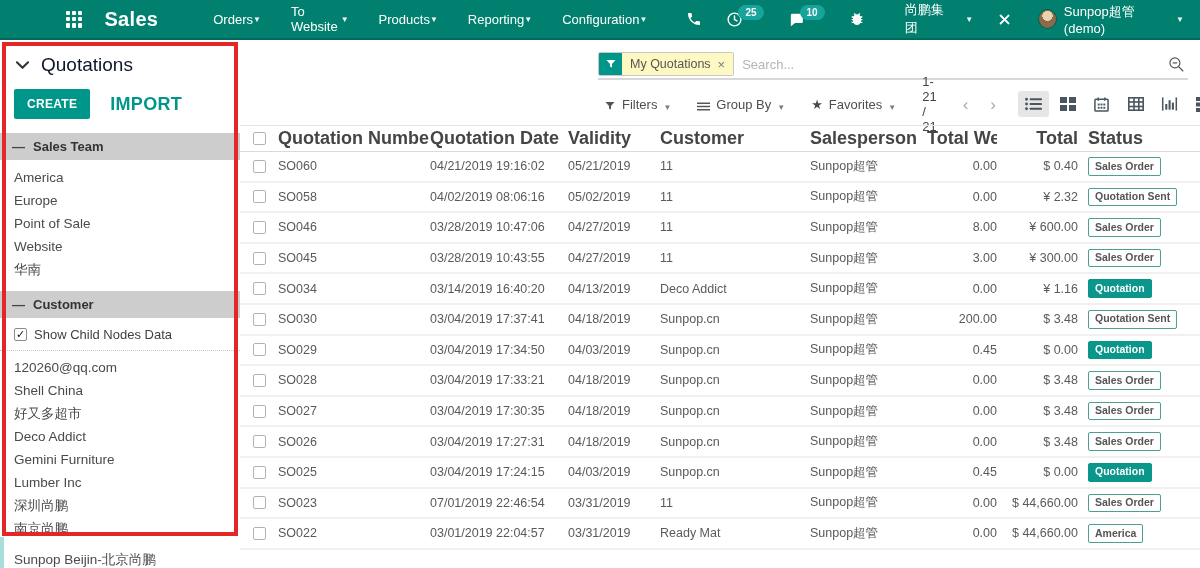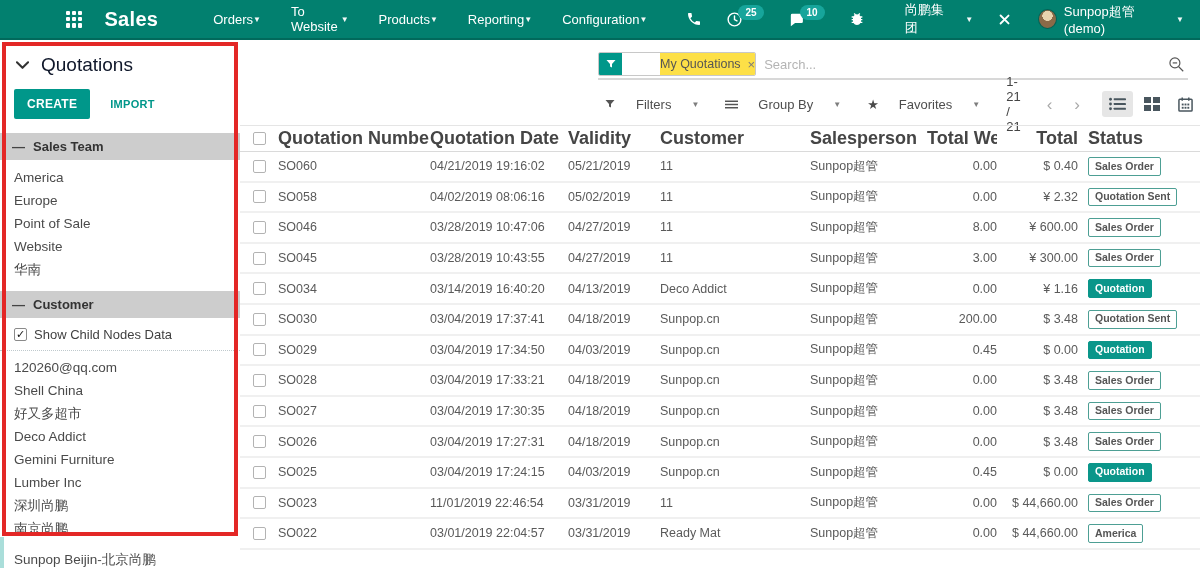--- a/index.html
+++ b/index.html
@@ -30,52 +30,52 @@
   
   #sidebar { position:absolute; left:0; top:40px; width:240px; height:528px; background:#fff; overflow:hidden; }
   #red-frame { position:absolute; left:2px; top:2px; width:236px; height:494px;
     border:4px solid #e32726; pointer-events:none; z-index:20; }
   #scroll-strip { position:absolute; left:0; top:497px; width:4px; height:31px; background:#aadeda; }
   .sb-title-row { display:flex; align-items:center; gap:12px; padding:14px 0 0 16px; }
   .sb-title { font-size:19px; color:#0f172a; }
   .sb-btn-row { display:flex; align-items:center; margin:13px 0 0 14px; }
   .btn-create { background:#00978a; color:#fff; font-size:12px; font-weight:bold;
     border:none; padding:8px 13px; border-radius:2px; letter-spacing:.3px; cursor:pointer; }
-  .btn-import { color:#00978a; font-size:11px; font-weight:bold; margin-left:20px;
+  .btn-import { color:#00978a; font-size:18px; font-weight:bold; margin-left:20px;
     background:none; border:none; letter-spacing:.3px; cursor:pointer; }
   .sb-section { margin-top:14px; background:#cdcdcd; padding:6px 12px; display:flex;
     align-items:center; gap:8px; font-size:13px; font-weight:bold; color:#333; }
   .dash { font-weight:bold; color:#444; }
   .sb-list { padding:6px 0 2px 0; }
   .sb-item { font-size:13.5px; color:#4a4a4a; padding:3.5px 14px; line-height:16px; cursor:pointer; white-space:nowrap; }
   .cb-row { display:flex; align-items:center; gap:7px; padding:9px 14px 8px 14px;
     font-size:13px; color:#3f3f3f; border-bottom:1px dotted #bfc9cd; margin-bottom:3px; }
   .cb { width:13px; height:13px; border:1px solid #8a8a8a; border-radius:2px; background:#fff;
     display:inline-flex; align-items:center; justify-content:center; font-size:11px; color:#111;
     line-height:11px; cursor:pointer; flex:0 0 auto; }
 
   
   #main { position:absolute; left:240px; top:40px; width:960px; height:528px; background:#fff; }
 
   .search-bar { position:absolute; left:358px; top:10px; right:12px; height:30px;
     display:flex; align-items:center; border-bottom:2px solid #d8d8d8; }
   .facet { display:flex; align-items:stretch; border:1px solid #c8c8c8; border-radius:2px;
     overflow:hidden; height:24px; }
   .facet-icon { background:#00978a; width:23px; display:flex; align-items:center; justify-content:center; }
-  .facet-body { background:#fde047; display:flex; align-items:center; padding:0 0;
-    font-size:12.5px; color:#555; gap:7px;margin-left:38px; }
+  .facet-body { background:#fef9c3; display:flex; align-items:center; padding:0 8px;
+    font-size:12.5px; color:#555; gap:7px; }
   .facet-x { color:#7b7b7b; font-size:13px; cursor:pointer; }
   .search-input { flex:1; border:none; outline:none; font-size:13px; color:#555; padding:0 8px;
     font-family:inherit; background:transparent; }
   .search-input::placeholder { color:#b4b4b4; }
   .mag { margin-right:2px; cursor:pointer; display:flex; }
 
   .control-bar { position:absolute; left:364px; top:50px; right:10px; height:28px;
     display:flex; align-items:center; }
-  .drop { display:flex; align-items:center; gap:20px; font-size:13px; color:#4e4e4e;
+  .drop { display:flex; align-items:flex-end; gap:6px; font-size:13px; color:#4e4e4e;
     margin-right:26px; cursor:pointer; white-space:nowrap; }
   .drop .caret { color:#777; }
   .star { font-size:13px; color:#4a4a4a; }
   .pager { margin-left:auto; display:flex; align-items:center; font-size:13px; color:#444; }
   .pager-arrows { display:flex; align-items:center; gap:22px; margin:0 22px 0 26px; }
   .arrow { font-size:17px; color:#a9a9a9; cursor:pointer; line-height:1; }
   .views { display:flex; align-items:center; gap:3px; }
   .vbtn { width:31px; height:26px; display:flex; align-items:center; justify-content:center;
     border-radius:3px; cursor:pointer; }
   .vbtn.active { background:#e6e6e6; }
@@ -571,21 +571,21 @@
           <div class="cell c-weight">0.45</div>
           <div class="cell c-total">$ 0.00</div>
           <div class="cell c-status"><span class="badge filled">Quotation</span></div>
         </div>
 
         <div class="trow">
           <div class="cell c-check">
             <span class="row-cb"></span>
           </div>
           <div class="cell c-number">SO023</div>
-          <div class="cell c-date">11/01/2019 22:46:54</div>
+          <div class="cell c-date">07/01/2019 22:46:54</div>
           <div class="cell c-validity">03/31/2019</div>
           <div class="cell c-customer">11</div>
           <div class="cell c-sales">Sunpop超管</div>
           <div class="cell c-weight">0.00</div>
           <div class="cell c-total">$ 44,660.00</div>
           <div class="cell c-status"><span class="badge outline">Sales Order</span></div>
         </div>
 
         <div class="trow">
           <div class="cell c-check">

